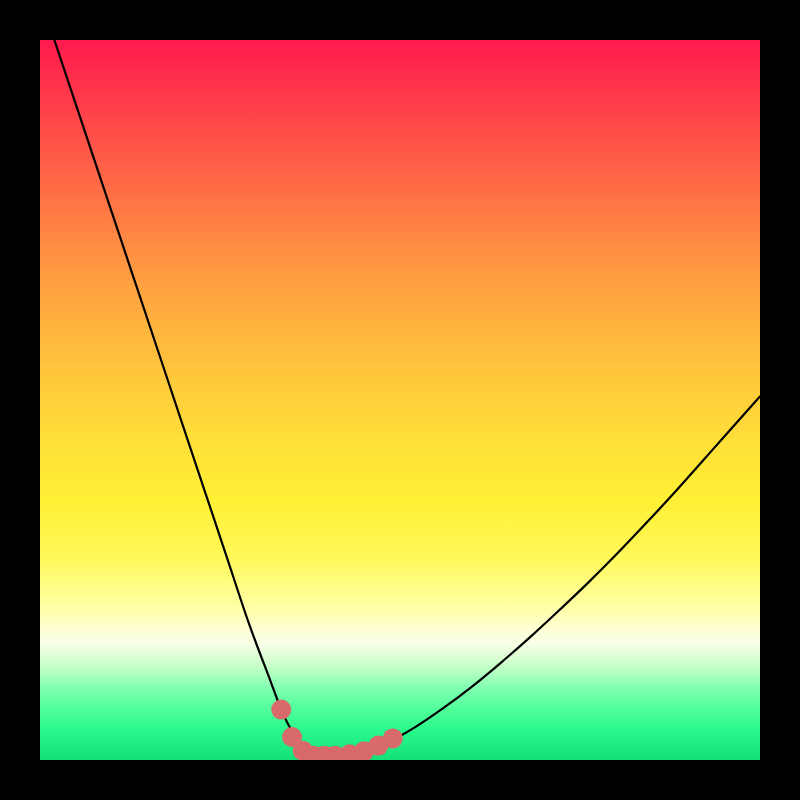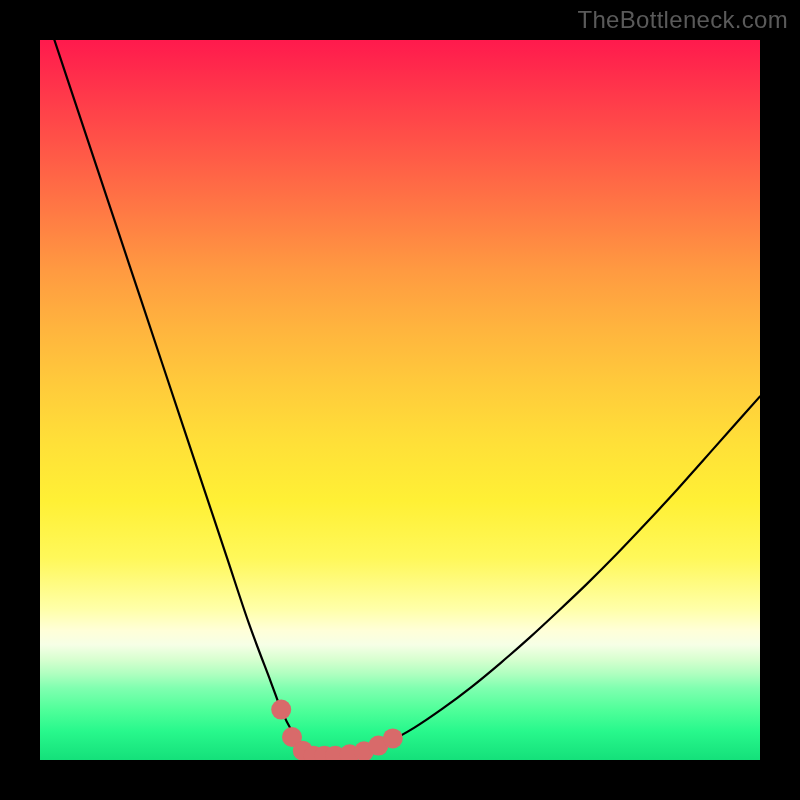--- a/index.html
+++ b/index.html
@@ -61,21 +61,20 @@
     font-size: 24px;
     font-weight: 500;
     color: #5a5a5a;
     letter-spacing: 0.3px;
   }
 </style>
 </head>
 <body>
 
 <div class="frame">
-  <div class="attribution">TheBottleneck.com</div>
   <div class="plot-area">
     <svg class="curve-svg" viewBox="0 0 720 720" preserveAspectRatio="none">
       <path id="curve-path" fill="none" stroke="#000000" stroke-width="2.2" stroke-linecap="round" stroke-linejoin="round" d="M 14.40 0.00 C 18.00 10.80, 28.80 43.20, 36.00 64.80 C 43.20 86.40, 50.40 108.00, 57.60 129.60 C 64.80 151.20, 72.00 172.80, 79.20 194.40 C 86.40 216.00, 93.60 237.60, 100.80 259.20 C 108.00 280.80, 115.20 302.40, 122.40 324.00 C 129.60 345.60, 136.80 367.20, 144.00 388.80 C 151.20 410.40, 158.40 432.00, 165.60 453.60 C 172.80 475.20, 180.00 496.80, 187.20 518.40 C 194.40 540.00, 201.60 562.80, 208.80 583.20 C 216.00 603.60, 225.00 626.40, 230.40 640.80 C 235.80 655.20, 237.60 661.20, 241.20 669.60 C 244.80 678.00, 248.40 685.20, 252.00 691.20 C 255.60 697.20, 259.20 702.00, 262.80 705.60 C 266.40 709.20, 270.00 711.12, 273.60 712.80 C 277.20 714.48, 280.80 715.20, 284.40 715.68 C 288.00 716.16, 291.00 715.92, 295.20 715.68 C 299.40 715.44, 304.80 714.96, 309.60 714.24 C 314.40 713.52, 318.00 713.16, 324.00 711.36 C 330.00 709.56, 337.20 707.40, 345.60 703.44 C 354.00 699.48, 364.80 693.48, 374.40 687.60 C 384.00 681.72, 393.60 675.00, 403.20 668.16 C 412.80 661.32, 422.40 654.12, 432.00 646.56 C 441.60 639.00, 451.20 630.96, 460.80 622.80 C 470.40 614.64, 480.00 606.24, 489.60 597.60 C 499.20 588.96, 508.80 579.96, 518.40 570.96 C 528.00 561.96, 537.60 552.96, 547.20 543.60 C 556.80 534.24, 566.40 524.64, 576.00 514.80 C 585.60 504.96, 595.20 494.76, 604.80 484.56 C 614.40 474.36, 624.00 464.16, 633.60 453.60 C 643.20 443.04, 652.80 432.00, 662.40 421.20 C 672.00 410.40, 681.60 399.60, 691.20 388.80 C 700.80 378.00, 715.20 361.80, 720.00 356.40"></path>
       <g id="dots-group">
           <circle cx="241.20" cy="669.60" r="10" fill="#d86a6a"></circle>
           <circle cx="252.00" cy="696.96" r="10" fill="#d86a6a"></circle>
           <circle cx="262.80" cy="710.64" r="10" fill="#d86a6a"></circle>
           <circle cx="273.60" cy="715.68" r="10" fill="#d86a6a"></circle>
           <circle cx="284.40" cy="715.68" r="10" fill="#d86a6a"></circle>
           <circle cx="295.20" cy="715.68" r="10" fill="#d86a6a"></circle>

